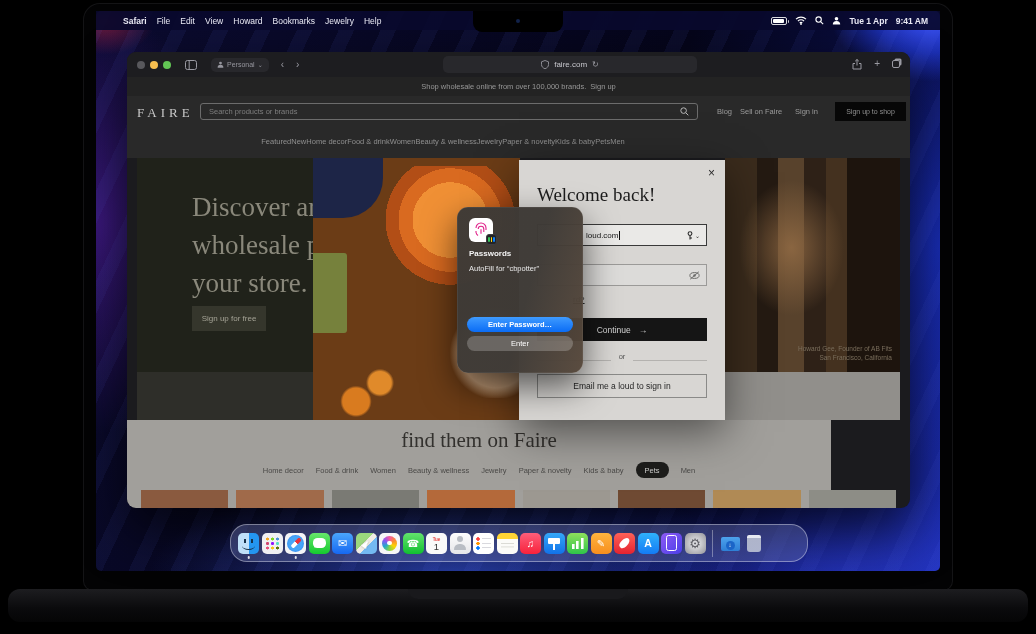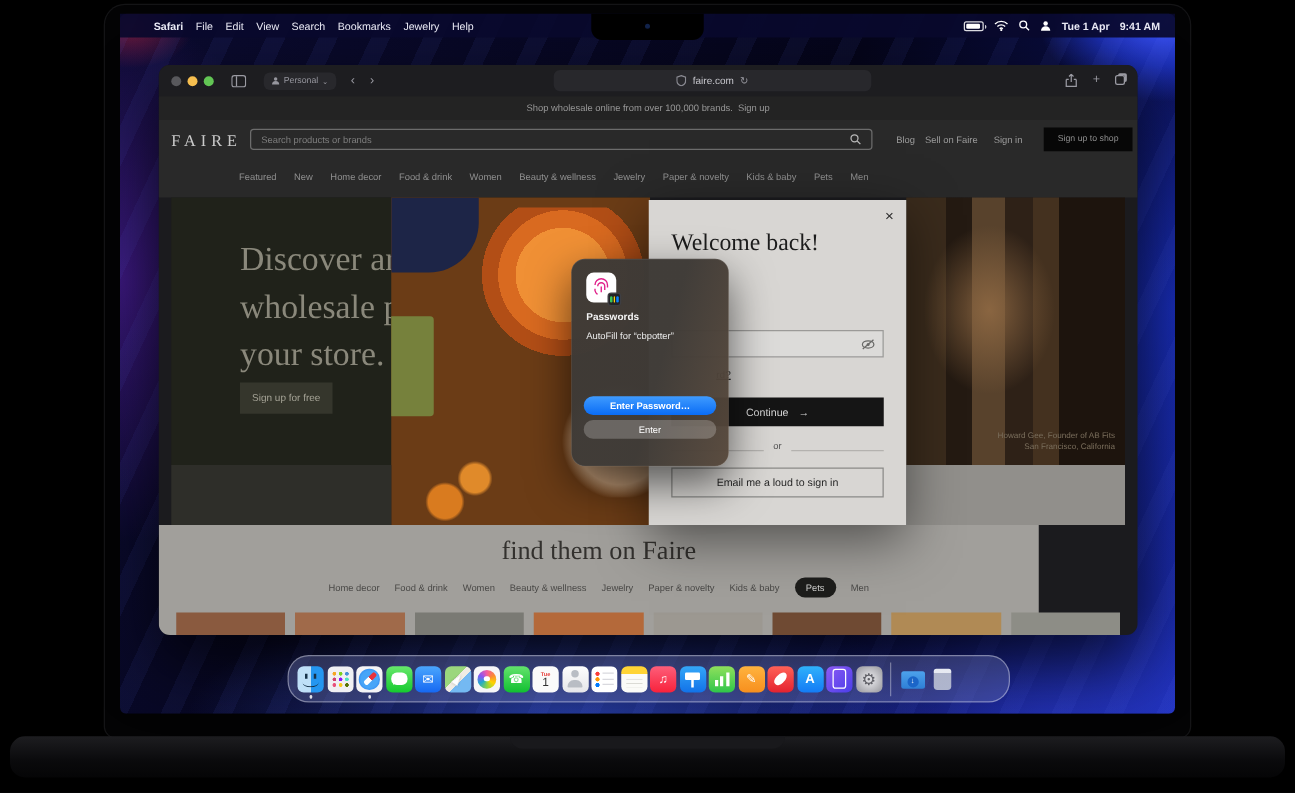--- a/index.html
+++ b/index.html
@@ -47,21 +47,21 @@
 
   
   #banner { left:0; top:25px; width:783px; height:19px; background:#232323; display:flex; align-items:center; justify-content:center; gap:4px; font-size:7.5px; color:#979797; }
   #banner .lnk { }
   #sitehead { left:0; top:44px; width:783px; height:62px; background:#292929; }
   #logo { left:10px; top:9px; font-family:"Liberation Serif", serif; font-size:13px; letter-spacing:4px; color:#c9c9c9; }
   #searchbar { left:73px; top:7px; width:498px; height:17px; border:1px solid #6c6c6c; border-radius:3px; display:flex; align-items:center; color:#7e7e7e; font-size:7.5px; padding:0 8px; }
   #searchbar .mag { margin-left:auto; }
   .hlink { font-size:7.5px; color:#9b9b9b; }
   #signup-shop { left:708px; top:6px; width:71px; height:19px; background:#070707; color:#8f8f8f; font-size:7px; display:flex; align-items:center; justify-content:center; }
-  #sitenav { left:0; top:32px; width:632px; height:26px; display:flex; align-items:center; justify-content:center; gap:14px; font-size:7.5px; color:#8f8f8f; }
+  #sitenav { left:0; top:32px; width:632px; height:26px; display:flex; align-items:center; justify-content:center; gap:0; font-size:7.5px; color:#8f8f8f; }
 
   #hero-left { left:10px; top:106px; width:383px; height:214px; background:#20221a; overflow:hidden; }
   #hero-left .hline { font-family:"Liberation Serif", serif; font-size:27px; color:#8a887b; line-height:38px; }
   #hero-cta { left:55px; top:148px; width:74px; height:25px; background:#35362c; color:#a5a396; font-size:8px; display:flex; align-items:center; justify-content:center; }
 
   #hero-photo { left:186px; top:106px; width:207px; height:262px; background:#6b3c16; overflow:hidden; }
   #hero-right { left:598px; top:106px; width:175px; height:214px; overflow:hidden;
     background:
       radial-gradient(70px 90px at 38% 42%, rgba(150,110,70,.8), transparent 75%),
       linear-gradient(90deg,#3a2b1c 0 18%,#241a12 18% 30%,#58422c 30% 45%,#2e2117 45% 58%,#44311f 58% 70%,#1d140d 70% 100%); }
@@ -180,21 +180,21 @@
   <div id="display" class="abs">
     <div id="streaks" class="abs"></div>
   </div>
 
   <div id="menubar" class="abs">
     <span class="apple"></span>
     <span class="mi" style="font-weight:bold">Safari</span>
     <span class="mi">File</span>
     <span class="mi">Edit</span>
     <span class="mi">View</span>
-    <span class="mi">Search</span>
+    <span class="mi">Howard</span>
     <span class="mi">Bookmarks</span>
     <span class="mi">Jewelry</span>
     <span class="mi">Help</span>
     <span id="menu-right">
       <span class="batt"></span>
       <svg width="12" height="9" viewBox="0 0 12 9">
           <path d="M1 3.2 A7 7 0 0 1 11 3.2 M2.9 5.2 A4.4 4.4 0 0 1 9.1 5.2 M4.7 7 A2 2 0 0 1 7.3 7" stroke="#fff" stroke-width="1.1" fill="none"></path>
           <circle cx="6" cy="8" r="0.9" fill="#fff"></circle>
         </svg>
       <svg width="9" height="9" viewBox="0 0 9 9">
@@ -329,20 +329,31 @@
         <div style="background:#6f4a33"></div>
         <div style="background:#b08a55"></div>
         <div style="background:#8d8d86"></div>
       </div>
     </div>
   </div>
 
   <div id="modal" class="abs">
     <span id="modal-close" class="abs">×</span>
     <div id="modal-title" class="abs">Welcome back!</div>
+    <div id="email-field" class="field abs">
+      <span id="email-text">loud.com</span>
+      <span id="email-key">
+        <svg width="8" height="9" viewBox="0 0 8 9">
+            <circle cx="4" cy="2.6" r="1.9" stroke="#2b2b2b" stroke-width="1.1" fill="none"></circle>
+            <line x1="4" y1="4.5" x2="4" y2="8.5" stroke="#2b2b2b" stroke-width="1.1"></line>
+            <line x1="4" y1="7" x2="6" y2="7" stroke="#2b2b2b" stroke-width="1.1"></line>
+          </svg>
+        <span>⌄</span>
+      </span>
+    </div>
     <div id="pass-field" class="field abs">
       <svg id="pass-eye" width="11" height="9" viewBox="0 0 11 9">
           <ellipse cx="5.5" cy="4.5" rx="4.6" ry="2.9" stroke="#6a6a68" fill="none"></ellipse>
           <circle cx="5.5" cy="4.5" r="1.2" fill="#6a6a68"></circle>
           <line x1="1.2" y1="8.2" x2="9.8" y2="0.8" stroke="#6a6a68"></line>
         </svg>
     </div>
     <span id="forgot" class="abs">rd?</span>
     <div id="continue" class="abs">
       <span>Continue</span>

